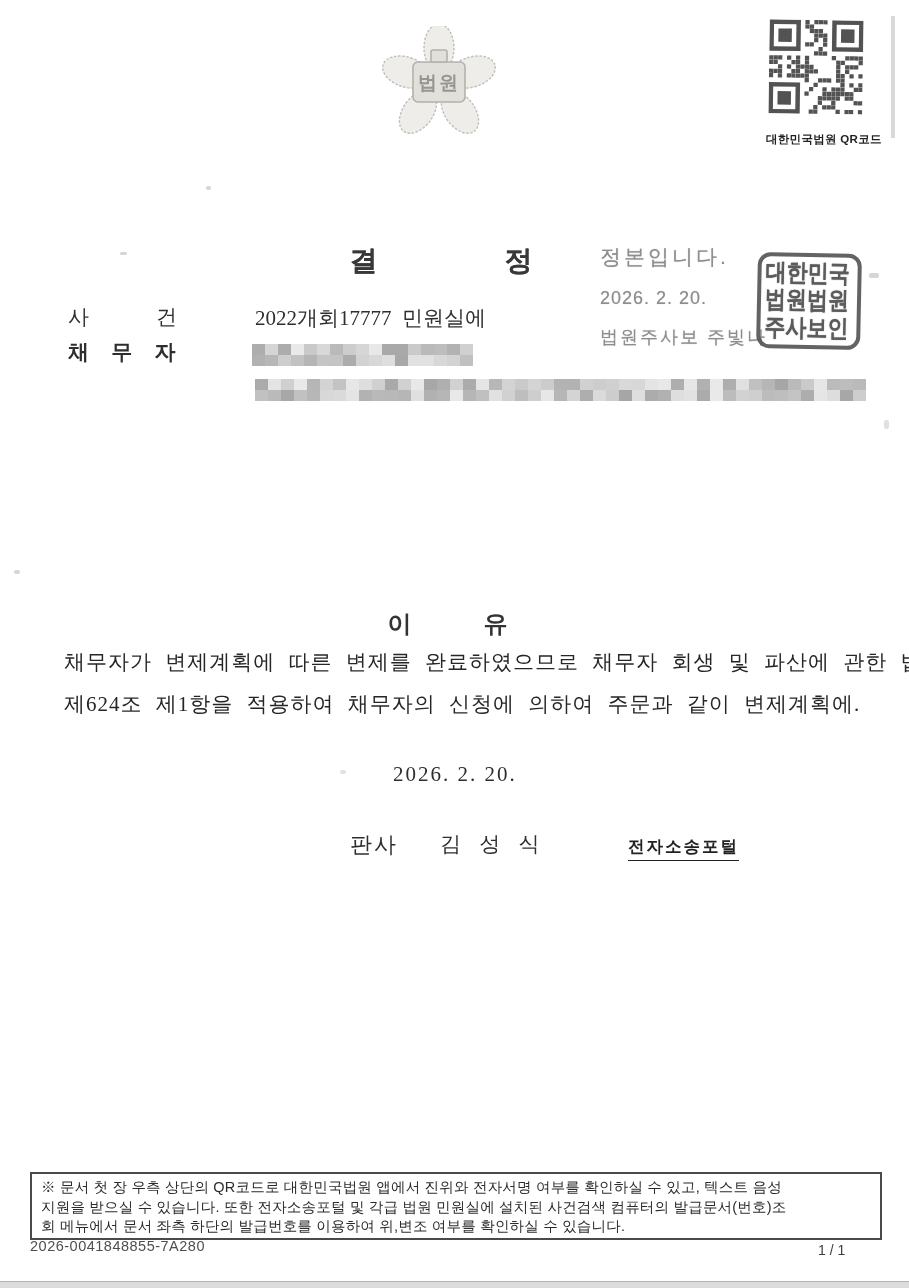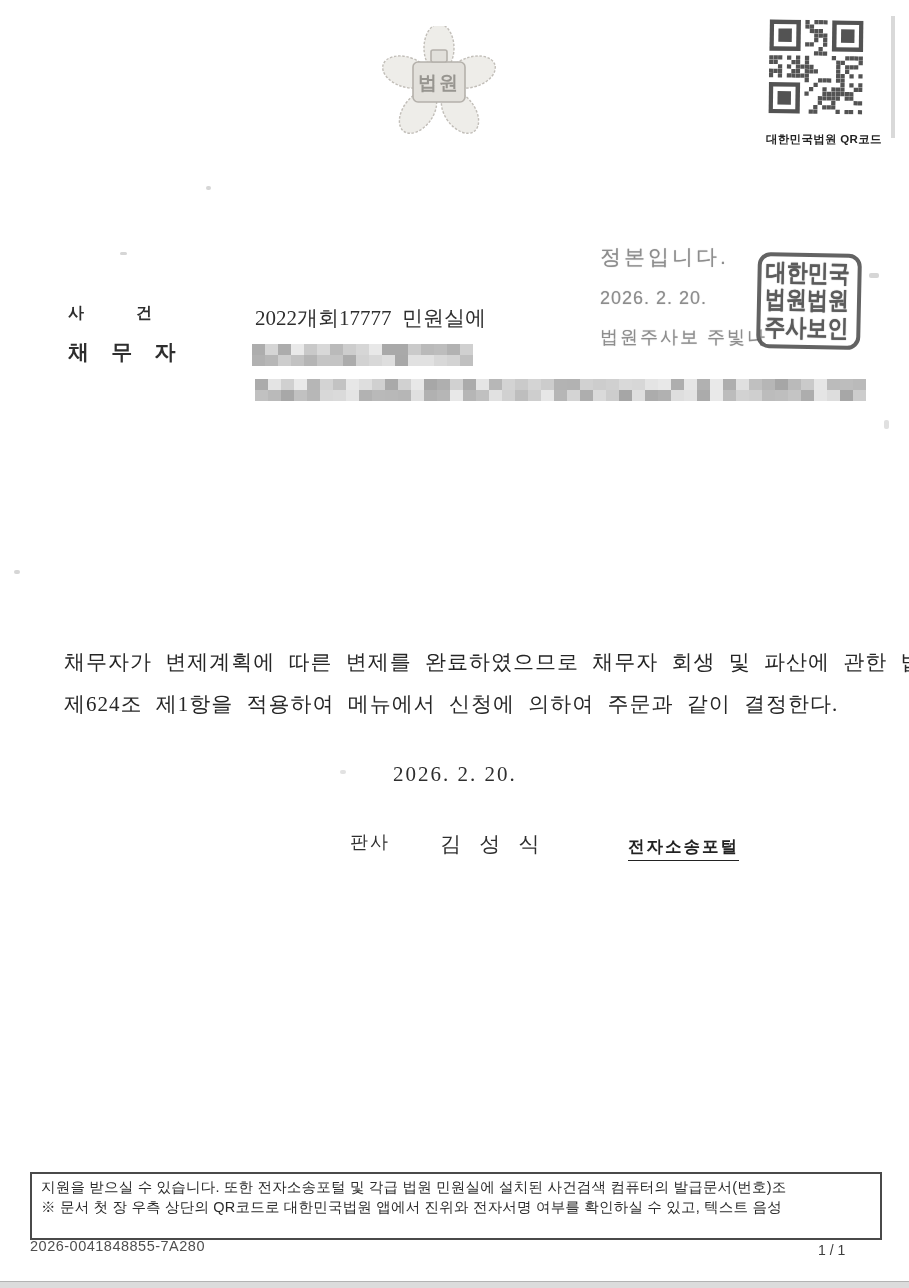--- a/index.html
+++ b/index.html
@@ -29,21 +29,21 @@
   .stamp-officer{margin-top:16px;font-size:18px;letter-spacing:2px;}
   .seal{position:absolute;left:757px;top:253px;width:104px;height:96px;
         border:4px solid #565656;border-radius:13px;transform:rotate(1.2deg);
         display:flex;flex-direction:column;justify-content:space-around;
         padding:3px 4px;box-sizing:border-box;opacity:.92;}
   .seal-row{display:flex;justify-content:space-between;font-weight:bold;font-size:21px;
             color:#4e4e4e;line-height:1;text-shadow:0 0 1px #6a6a6a;
             transform:scaleY(1.15);}
 
   
-  .case-label{position:absolute;left:68px;top:303px;font-size:16px;font-weight:bold;
+  .case-label{position:absolute;left:68px;top:303px;font-size:21px;font-weight:normal;
               white-space:pre;letter-spacing:1px;}
   .case-value{position:absolute;left:255px;top:304px;font-size:21px;white-space:pre;}
   .debtor-label{position:absolute;left:68px;top:338px;font-size:21px;font-weight:bold;
                 word-spacing:15px;white-space:pre;letter-spacing:1px;}
   .mosaic{position:absolute;display:flex;flex-wrap:wrap;overflow:hidden;}
   .mosaic div{width:13px;height:11px;}
   .m1{left:252px;top:344px;width:221px;height:22px;}
   .m2{left:255px;top:379px;width:618px;height:22px;}
   .attorney{position:absolute;left:255px;top:412px;font-size:21px;letter-spacing:.5px;}
 
@@ -58,21 +58,21 @@
   
   .reason-heading{position:absolute;left:0;top:608px;width:895px;text-align:center;
                   font-size:24px;font-weight:bold;white-space:pre;color:#333;}
   .reason-line{position:absolute;left:64px;font-size:21px;letter-spacing:1px;
                word-spacing:7px;white-space:pre;color:#262626;}
   .rl1{top:648px;}
   .rl2{top:690px;}
 
   
   .sig-date{position:absolute;left:393px;top:762px;font-size:21px;letter-spacing:2px;}
-  .judge-label{position:absolute;left:350px;top:830px;font-size:18px;letter-spacing:2px;}
+  .judge-label{position:absolute;left:350px;top:830px;font-size:22px;letter-spacing:2px;}
   .judge-name{position:absolute;left:440px;top:830px;font-size:21px;word-spacing:13px;
               white-space:pre;}
   .esign{position:absolute;left:628px;top:836px;font-size:16.5px;font-weight:bold;
          letter-spacing:2px;border-bottom:1.5px solid #222;padding-bottom:2px;color:#222;}
 
   
   .notice-box{position:absolute;left:30px;top:1172px;width:852px;height:68px;
               border:2px solid #4a4a4a;box-sizing:border-box;padding:4px 9px;
               font-family:"Liberation Sans",sans-serif;font-size:14.5px;color:#2b2b2b;
               line-height:19.5px;letter-spacing:.2px;}
@@ -239,20 +239,21 @@
         <rect x="62.66666666666667" y="0" width="31.333333333333336" height="31.333333333333336" fill="#3c3c3c"></rect>
         <rect x="67.14285714285714" y="4.476190476190476" width="22.38095238095238" height="22.38095238095238" fill="#ffffff"></rect>
         <rect x="71.61904761904762" y="8.952380952380953" width="13.428571428571429" height="13.428571428571429" fill="#3c3c3c"></rect>
         <rect x="0" y="62.66666666666667" width="31.333333333333336" height="31.333333333333336" fill="#3c3c3c"></rect>
         <rect x="4.476190476190476" y="67.14285714285714" width="22.38095238095238" height="22.38095238095238" fill="#ffffff"></rect>
         <rect x="8.952380952380953" y="71.61904761904762" width="13.428571428571429" height="13.428571428571429" fill="#3c3c3c"></rect>
       </svg>
     <div class="qr-label">대한민국법원 QR코드</div>
   </div>
 
+  <div class="doc-type">결　　　　정</div>
 
   <div class="stamp">
     <div class="stamp-line1">정본입니다.</div>
     <div class="stamp-date">2026. 2. 20.</div>
     <div class="stamp-officer">법원주사보 주빛나</div>
   </div>
   <div class="seal">
     <div class="seal-row">대한민국</div>
     <div class="seal-row">법원법원</div>
     <div class="seal-row">주사보인</div>
@@ -388,31 +389,33 @@
       <div style="background: rgb(190, 190, 190);"></div>
       <div style="background: rgb(196, 196, 196);"></div>
       <div style="background: rgb(173, 173, 173);"></div>
       <div style="background: rgb(229, 229, 229);"></div>
       <div style="background: rgb(221, 221, 221);"></div>
       <div style="background: rgb(167, 167, 167);"></div>
       <div style="background: rgb(205, 205, 205);"></div>
     </div>
 
 
+  <div class="reason-heading">이　　　유</div>
   <div class="reason-line rl1">채무자가 변제계획에 따른 변제를 완료하였으므로 채무자 회생 및 파산에 관한 법률</div>
-  <div class="reason-line rl2">제624조 제1항을 적용하여 메뉴에서 신청에 의하여 주문과 같이 결정한다.</div>
+  <div class="reason-line rl2">제624조 제1항을 적용하여 채무자의 신청에 의하여 주문과 같이 변제계획에.</div>
 
   <div class="sig-date">2026. 2. 20.</div>
   <div class="judge-label">판사</div>
   <div class="judge-name">김 성 식</div>
   <div class="esign">전자소송포털</div>
 
   <div class="notice-box">
+    <div>※ 문서 첫 장 우측 상단의 QR코드로 대한민국법원 앱에서 진위와 전자서명 여부를 확인하실 수 있고, 텍스트 음성</div>
     <div>지원을 받으실 수 있습니다. 또한 전자소송포털 및 각급 법원 민원실에 설치된 사건검색 컴퓨터의 발급문서(번호)조</div>
-    <div>※ 문서 첫 장 우측 상단의 QR코드로 대한민국법원 앱에서 진위와 전자서명 여부를 확인하실 수 있고, 텍스트 음성</div>
+    <div>회 메뉴에서 문서 좌측 하단의 발급번호를 이용하여 위,변조 여부를 확인하실 수 있습니다.</div>
   </div>
   <div class="issue-number">2026-0041848855-7A280</div>
   <div class="page-indicator">1 / 1</div>
 
   <div class="streak"></div>
   <div class="speck sp1"></div>
   <div class="speck sp2"></div>
   <div class="speck sp3"></div>
   <div class="speck sp4"></div>
   <div class="speck sp5"></div>

